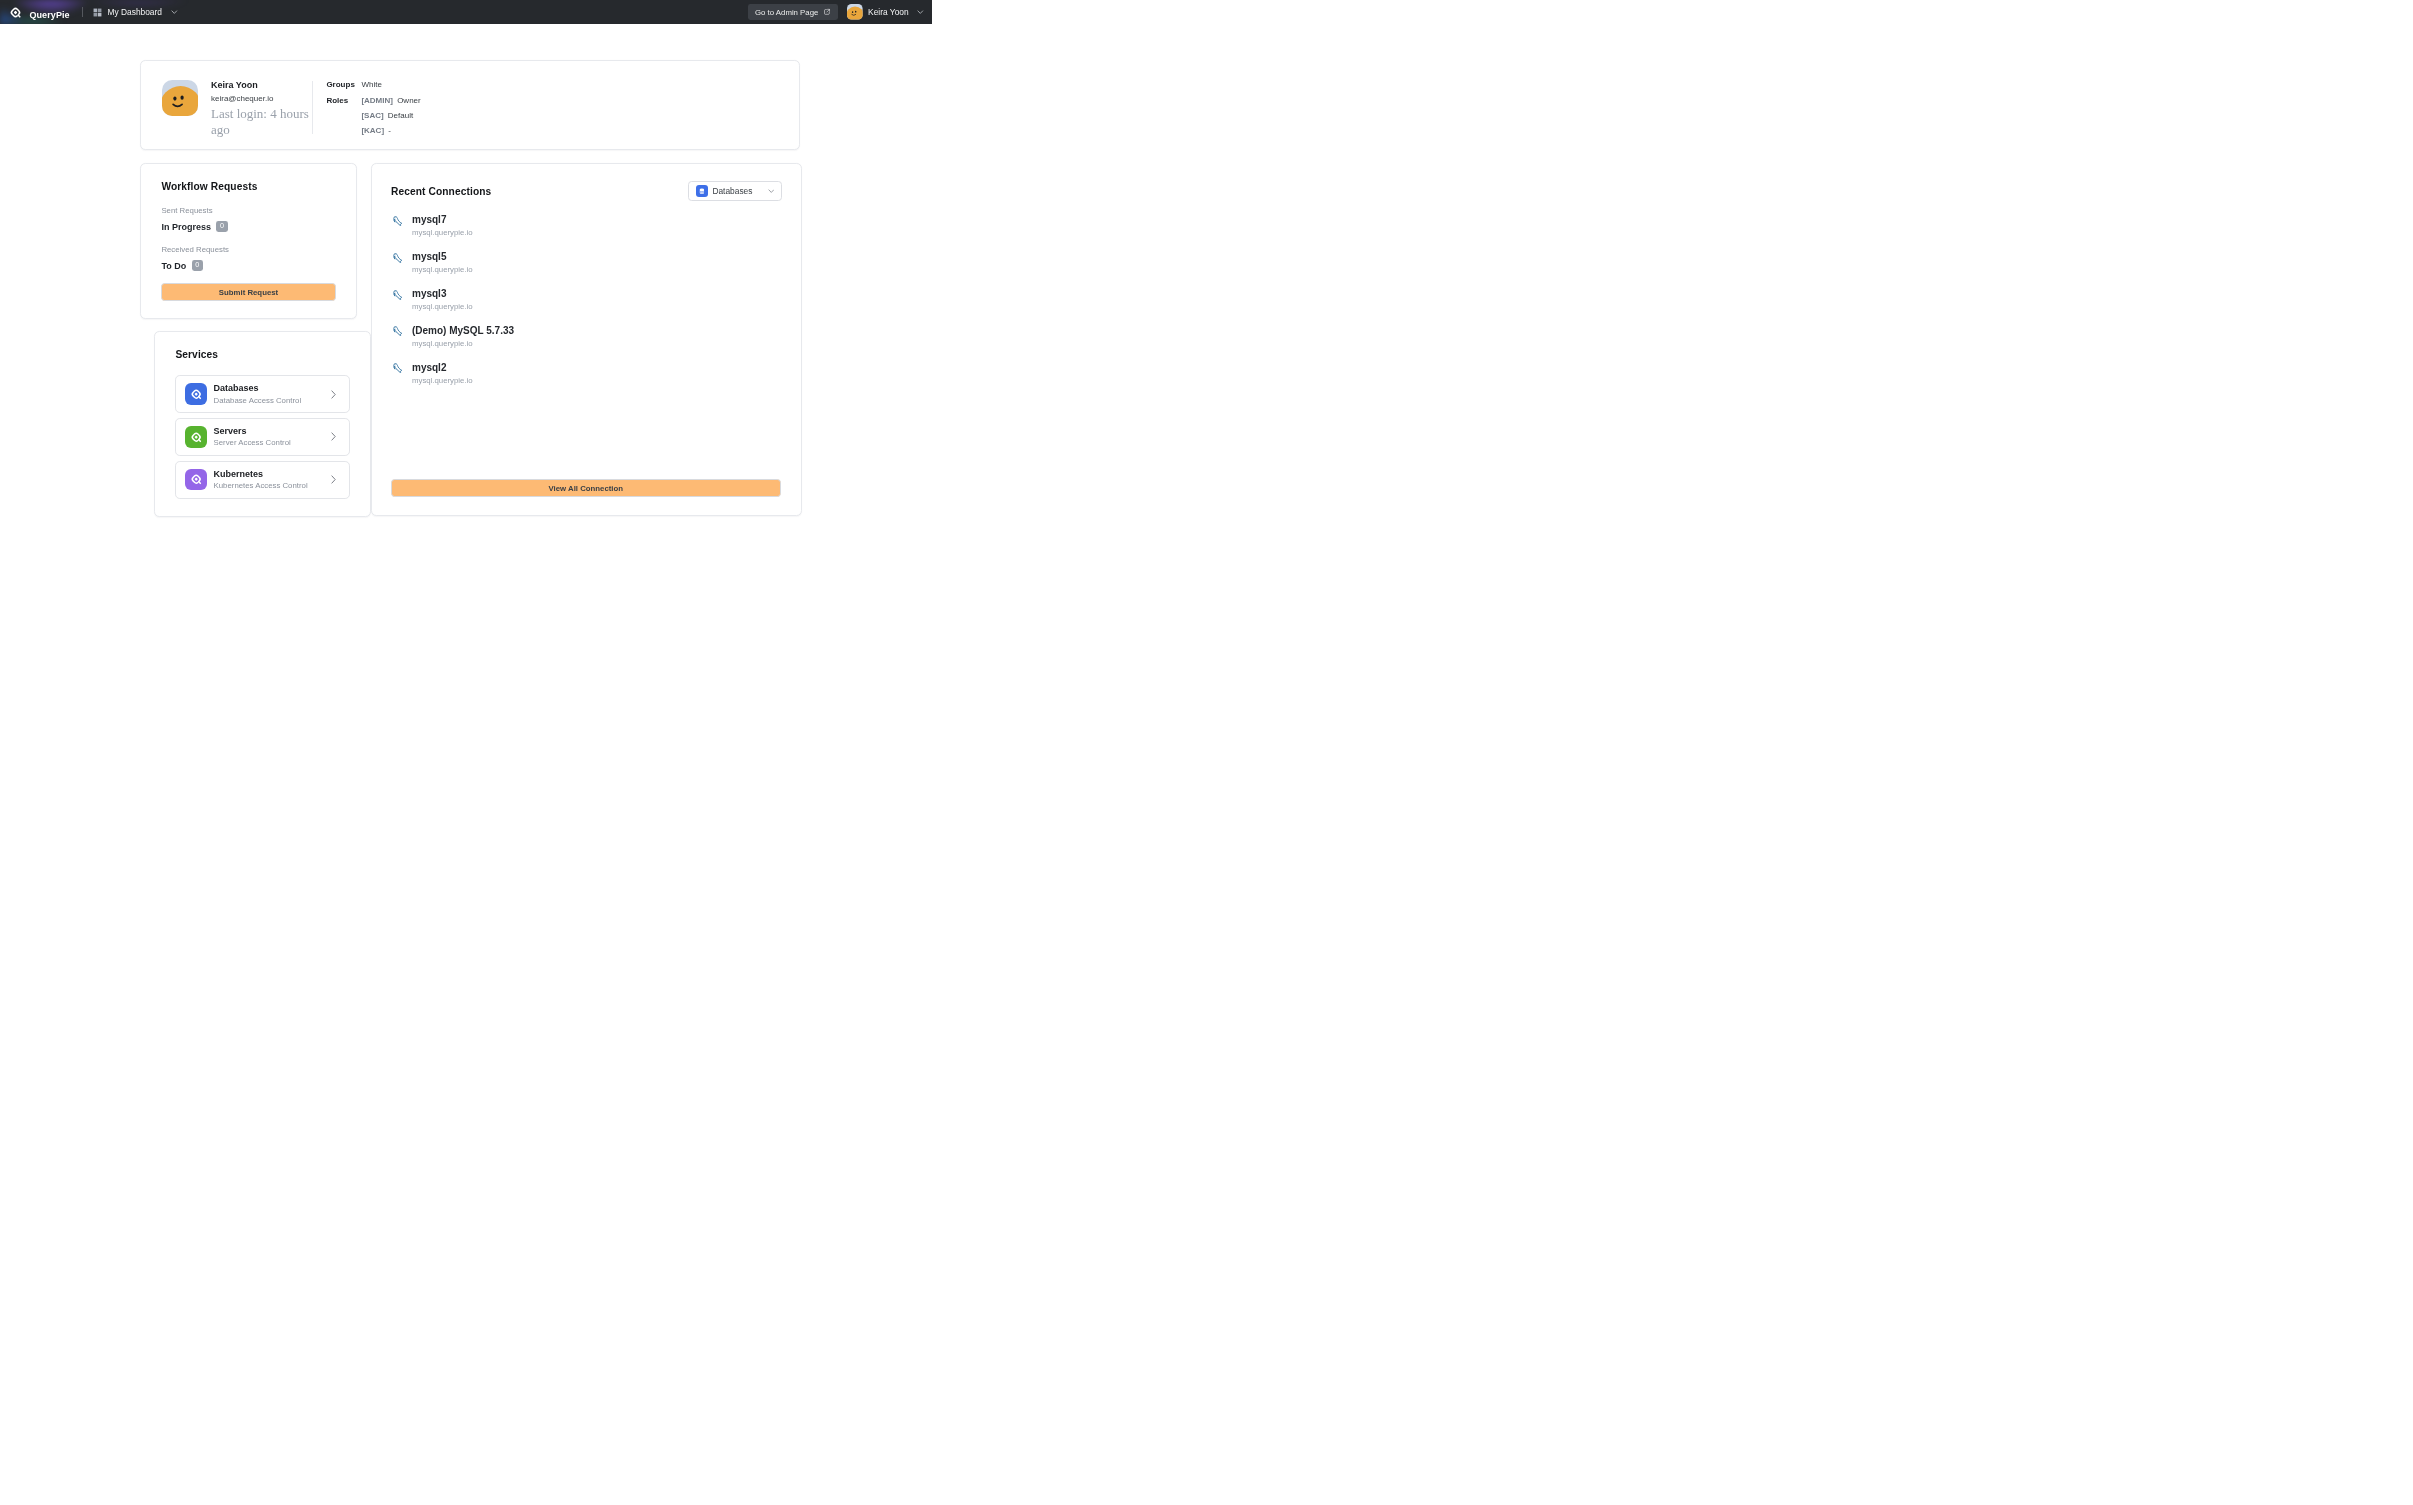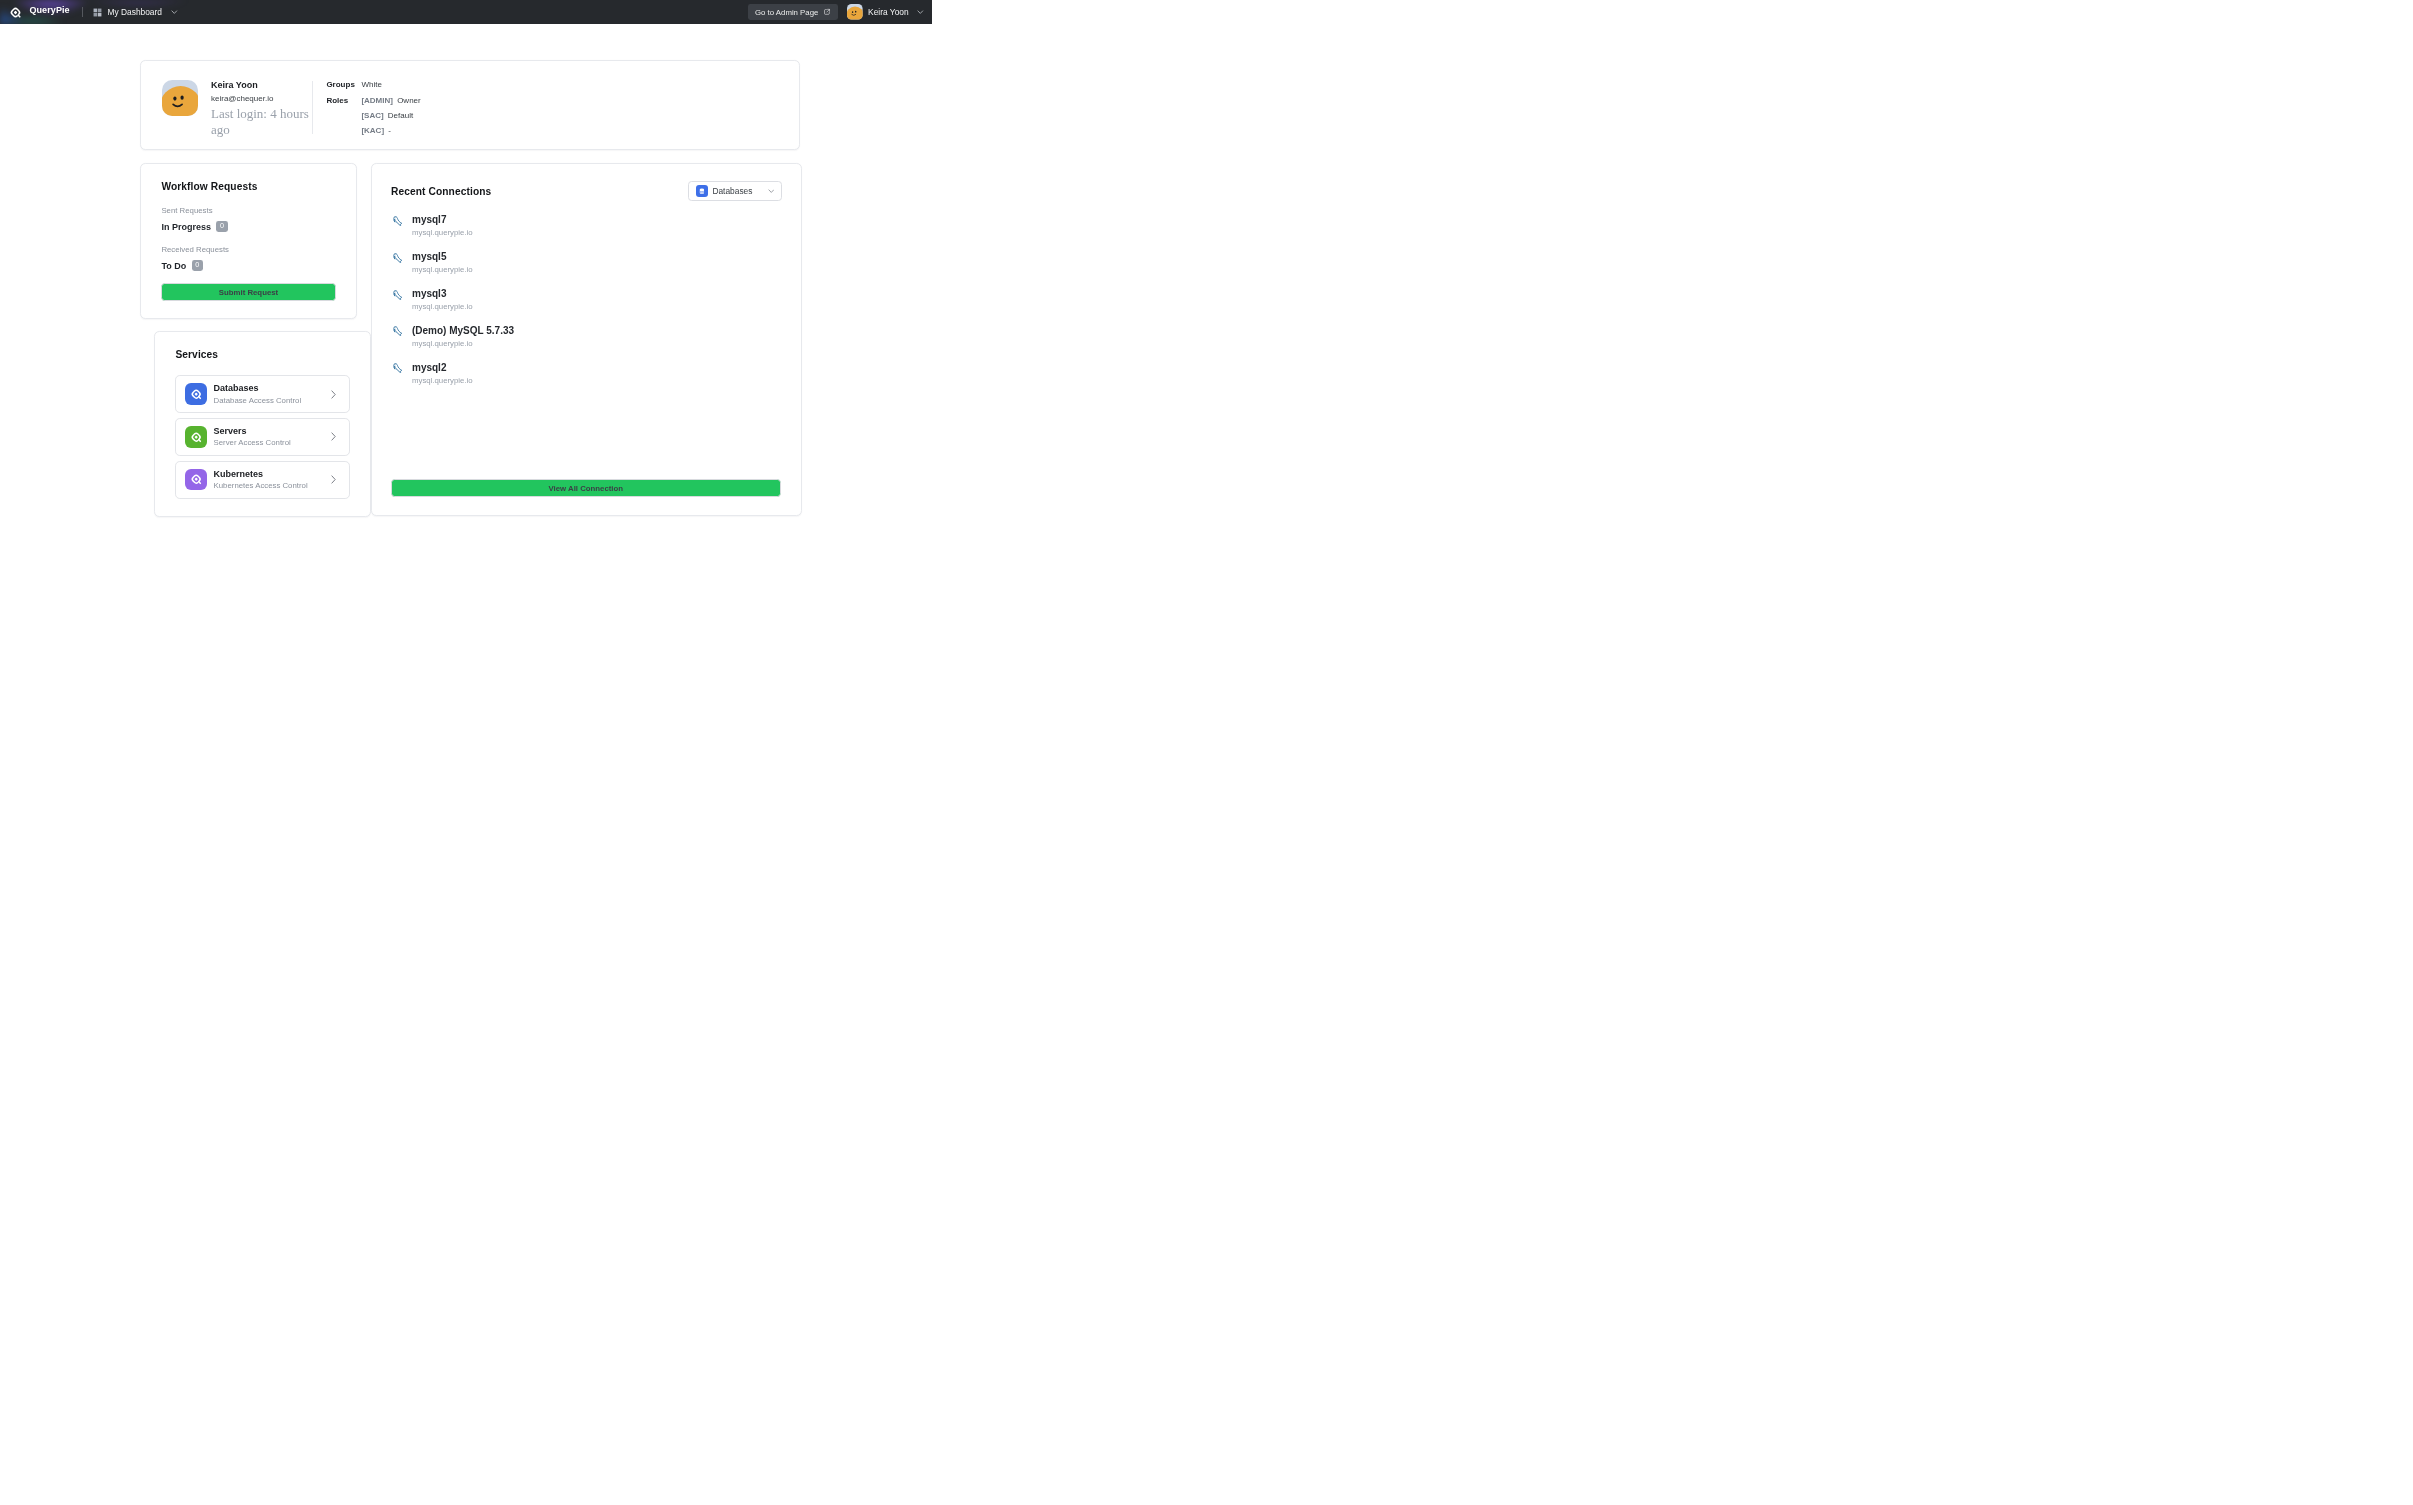--- a/index.html
+++ b/index.html
@@ -11,21 +11,21 @@
   .topbar { position:relative; height:24px; background:#26292d; display:flex; align-items:center;
             padding:0 8.4px; overflow:hidden; z-index:2; }
   .topbar::before { content:""; position:absolute; left:0; top:0; width:311px; height:24px;
      background:
        radial-gradient(57px 30px at 51px -6px, rgba(126,84,238,.95), rgba(126,84,238,0) 72%),
        radial-gradient(84px 24px at 138px -9.6px, rgba(110,74,220,.55), rgba(110,74,220,0) 75%),
        radial-gradient(42px 27px at -4.8px 26px, rgba(38,100,205,.85), rgba(38,100,205,0) 72%),
        radial-gradient(51px 24px at 33px 31px, rgba(38,150,128,.8), rgba(38,150,128,0) 70%);
      filter:blur(3px); pointer-events:none; }
   .topbar > * { position:relative; }
-  .brand { display:flex; align-items:flex-start; gap:6px; cursor:pointer; }
+  .brand { display:flex; align-items:flex-end; gap:6px; cursor:pointer; }
   .brand-name { color:#fff; font-size:9px; font-weight:700; letter-spacing:0.1px; }
   .topbar-divider { width:0.6px; height:9.6px; background:#55585e; margin:0 10.8px 0 12px; }
   .nav-current { display:flex; align-items:center; gap:5.4px; color:#f2f3f4; font-size:8.4px; cursor:pointer; }
   .nav-current .chev { margin-left:3.6px; }
   .topbar-right { margin-left:auto; display:flex; align-items:center; gap:9.6px; }
   .admin-btn { display:flex; align-items:center; gap:4.8px; background:#3c4046; border:none; color:#eceded;
                font-family:inherit; font-size:7.8px; padding:3.6px 6.6px; border-radius:2.4px; cursor:pointer; }
   .user-menu { display:flex; align-items:center; gap:5.4px; color:#f2f3f4; font-size:8.4px; cursor:pointer; }
   .user-menu .chev { margin-left:3px; }
 
@@ -52,21 +52,21 @@
   .role-scope { font-weight:700; color:#757c86; }
 
   
   .workflow-card { left:140px; top:163px; width:217px; height:156px; padding:17px 20.4px; }
   .wf-section-label { font-size:7.8px; color:#8b919b; margin-top:13.8px; }
   .wf-row { display:flex; align-items:flex-end; margin-top:6px; }
   .wf-status { font-size:9px; font-weight:700; color:#1f2329; }
   .count-badge { display:inline-block; min-width:11.4px; height:10.8px; padding:0 3px; margin-left:5.4px;
                  background:#9aa1ab; border-radius:2.4px; color:#fff; font-size:7.2px; line-height:10.8px;
                  text-align:center; font-weight:400; }
-  .outline-btn { position:absolute; left:20.4px; right:20.4px; bottom:17px; height:18px; background:#22c55e;
+  .outline-btn { position:absolute; left:20.4px; right:20.4px; bottom:17px; height:18px; background:#fdba74;
                  border:0.6px solid #d8dade; border-radius:3.6px; font-family:inherit; font-size:7.8px;
                  font-weight:700; color:#3b4046; cursor:pointer; }
 
   
   .services-card { left:140px; top:331px; width:217px; height:186px; padding:17px 20.4px;margin-left:14px; }
   .service-item { display:flex; align-items:center; height:38px; border:0.6px solid #e3e5e9; border-radius:4.8px;
                   padding:0 12px 0 9px; margin-top:4.8px; cursor:pointer; background:#fff; }
   .service-item:first-of-type { margin-top:15px; }
   .svc-icon { width:21.6px; height:21.6px; border-radius:6px; display:flex; align-items:center;
               justify-content:center; flex:0 0 auto; }

